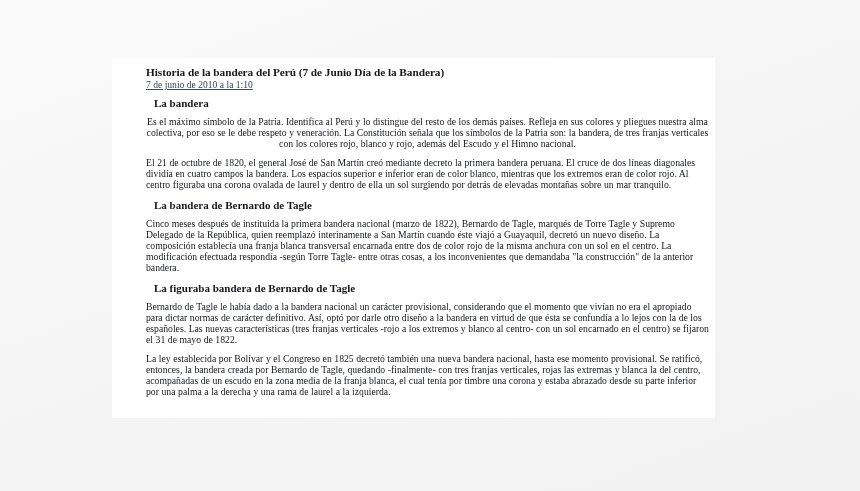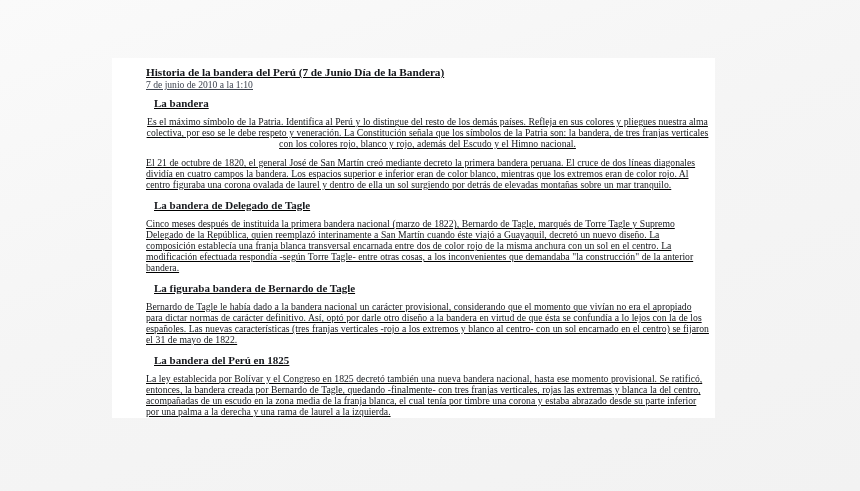--- a/index.html
+++ b/index.html
@@ -27,21 +27,20 @@
   .article-sheet {
     position: absolute;
     left: 112px;
     top: 58px;
     width: 603px;
     height: 360px;
     background: #ffffff;
     box-sizing: border-box;
     padding: 8px 6px 6px 34px;
     overflow: hidden;
-    text-decoration: underline;
   }
 
   .doc-title {
     font-family: "Liberation Serif", "DejaVu Serif", serif;
     font-size: 11.3px;
     line-height: 12.6px;
     font-weight: bold;
     color: #16181c;
     margin: 0 0 0 0;
     letter-spacing: -0.05px;
@@ -103,27 +102,26 @@
   <section class="intro-block">
     <div class="section-heading">La bandera</div>
     <p class="body-paragraph">Es el máximo símbolo de la Patria. Identifica al Perú y lo distingue del resto de los demás países. Refleja en sus colores y pliegues nuestra alma colectiva, por eso se le debe respeto y veneración. La Constitución señala que los símbolos de la Patria son: la bandera, de tres franjas verticales con los colores rojo, blanco y rojo, además del Escudo y el Himno nacional.</p>
   </section>
 
   <section>
     <p class="body-paragraph gap">El 21 de octubre de 1820, el general José de San Martín creó mediante decreto la primera bandera peruana. El cruce de dos líneas diagonales dividía en cuatro campos la bandera. Los espacios superior e inferior eran de color blanco, mientras que los extremos eran de color rojo. Al centro figuraba una corona ovalada de laurel y dentro de ella un sol surgiendo por detrás de elevadas montañas sobre un mar tranquilo.</p>
   </section>
 
   <section>
-    <div class="section-heading spaced">La bandera de Delegado de Tagle</div>
+    <div class="section-heading spaced">La bandera de Bernardo de Tagle</div>
     <p class="body-paragraph gap">Cinco meses después de instituida la primera bandera nacional (marzo de 1822), Bernardo de Tagle, marqués de Torre Tagle y Supremo Delegado de la República, quien reemplazó interinamente a San Martín cuando éste viajó a Guayaquil, decretó un nuevo diseño. La composición establecía una franja blanca transversal encarnada entre dos de color rojo de la misma anchura con un sol en el centro. La modificación efectuada respondía -según Torre Tagle- entre otras cosas, a los inconvenientes que demandaba "la construcción" de la anterior bandera.</p>
   </section>
 
   <section>
     <div class="section-heading spaced">La figuraba bandera de Bernardo de Tagle</div>
     <p class="body-paragraph gap">Bernardo de Tagle le había dado a la bandera nacional un carácter provisional, considerando que el momento que vivían no era el apropiado para dictar normas de carácter definitivo. Así, optó por darle otro diseño a la bandera en virtud de que ésta se confundía a lo lejos con la de los españoles. Las nuevas características (tres franjas verticales -rojo a los extremos y blanco al centro- con un sol encarnado en el centro) se fijaron el 31 de mayo de 1822.</p>
   </section>
 
   <section>
-    <div class="section-heading spaced">La bandera del Perú en 1825</div>
     <p class="body-paragraph gap">La ley establecida por Bolívar y el Congreso en 1825 decretó también una nueva bandera nacional, hasta ese momento provisional. Se ratificó, entonces, la bandera creada por Bernardo de Tagle, quedando -finalmente- con tres franjas verticales, rojas las extremas y blanca la del centro, acompañadas de un escudo en la zona media de la franja blanca, el cual tenía por timbre una corona y estaba abrazado desde su parte inferior por una palma a la derecha y una rama de laurel a la izquierda.</p>
   </section>
 
 </article>
 
 </body></html>

